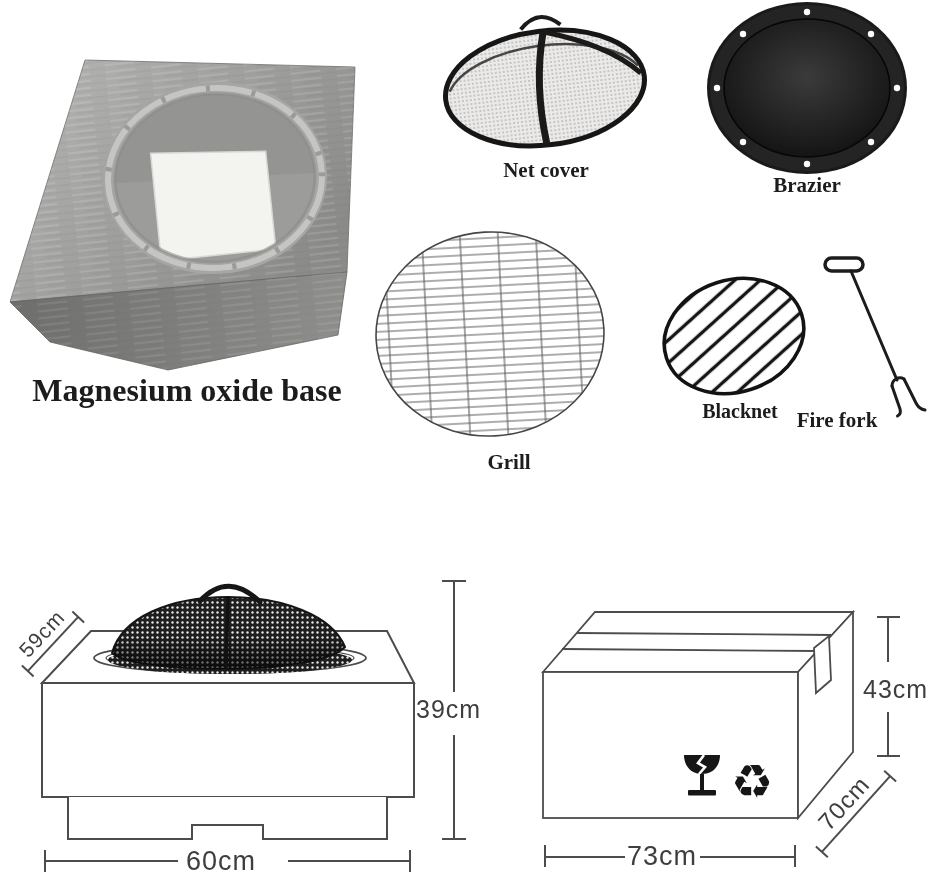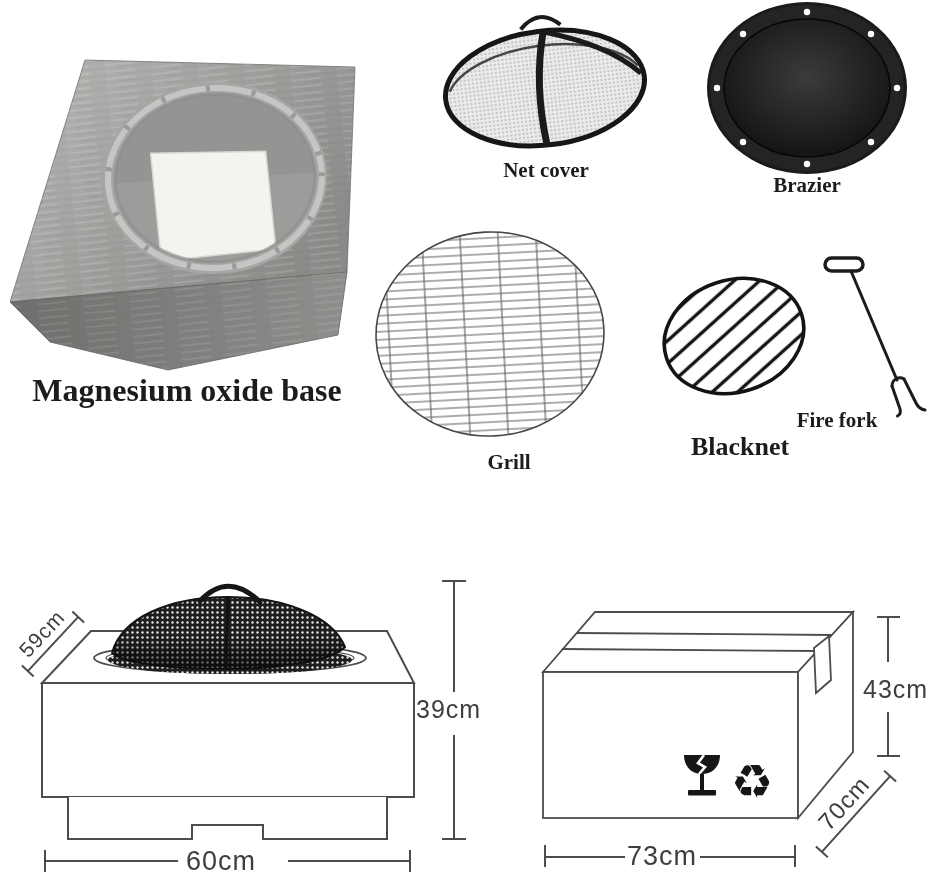--- a/index.html
+++ b/index.html
@@ -1,21 +1,21 @@
 <!DOCTYPE html>
 <html><head>
 <meta charset="utf-8">
 <style>
   html,body{margin:0;padding:0;background:#ffffff;}
   .canvas{position:relative;width:950px;height:880px;background:#ffffff;overflow:hidden;
           font-family:"Liberation Sans",sans-serif;}
   .abs{position:absolute;}
   .part-label{position:absolute;transform:translateX(-50%);white-space:nowrap;
               font-family:"Liberation Serif","DejaVu Serif",serif;font-weight:700;color:#1c1c1c;}
-  .lbl-28{font-size:32px;} .lbl-27{font-size:21px;} .lbl-26{font-size:26px;margin-top:32px;}
+  .lbl-28{font-size:32px;} .lbl-27{font-size:21px;} .lbl-26{font-size:20px;}
   .dim-text{font-family:"Liberation Sans",sans-serif;fill:#3e3e3e;letter-spacing:1px;}
   svg{display:block;}
 </style>
 </head>
 <body>
 
 <div class="canvas">
 
   <div>
 

